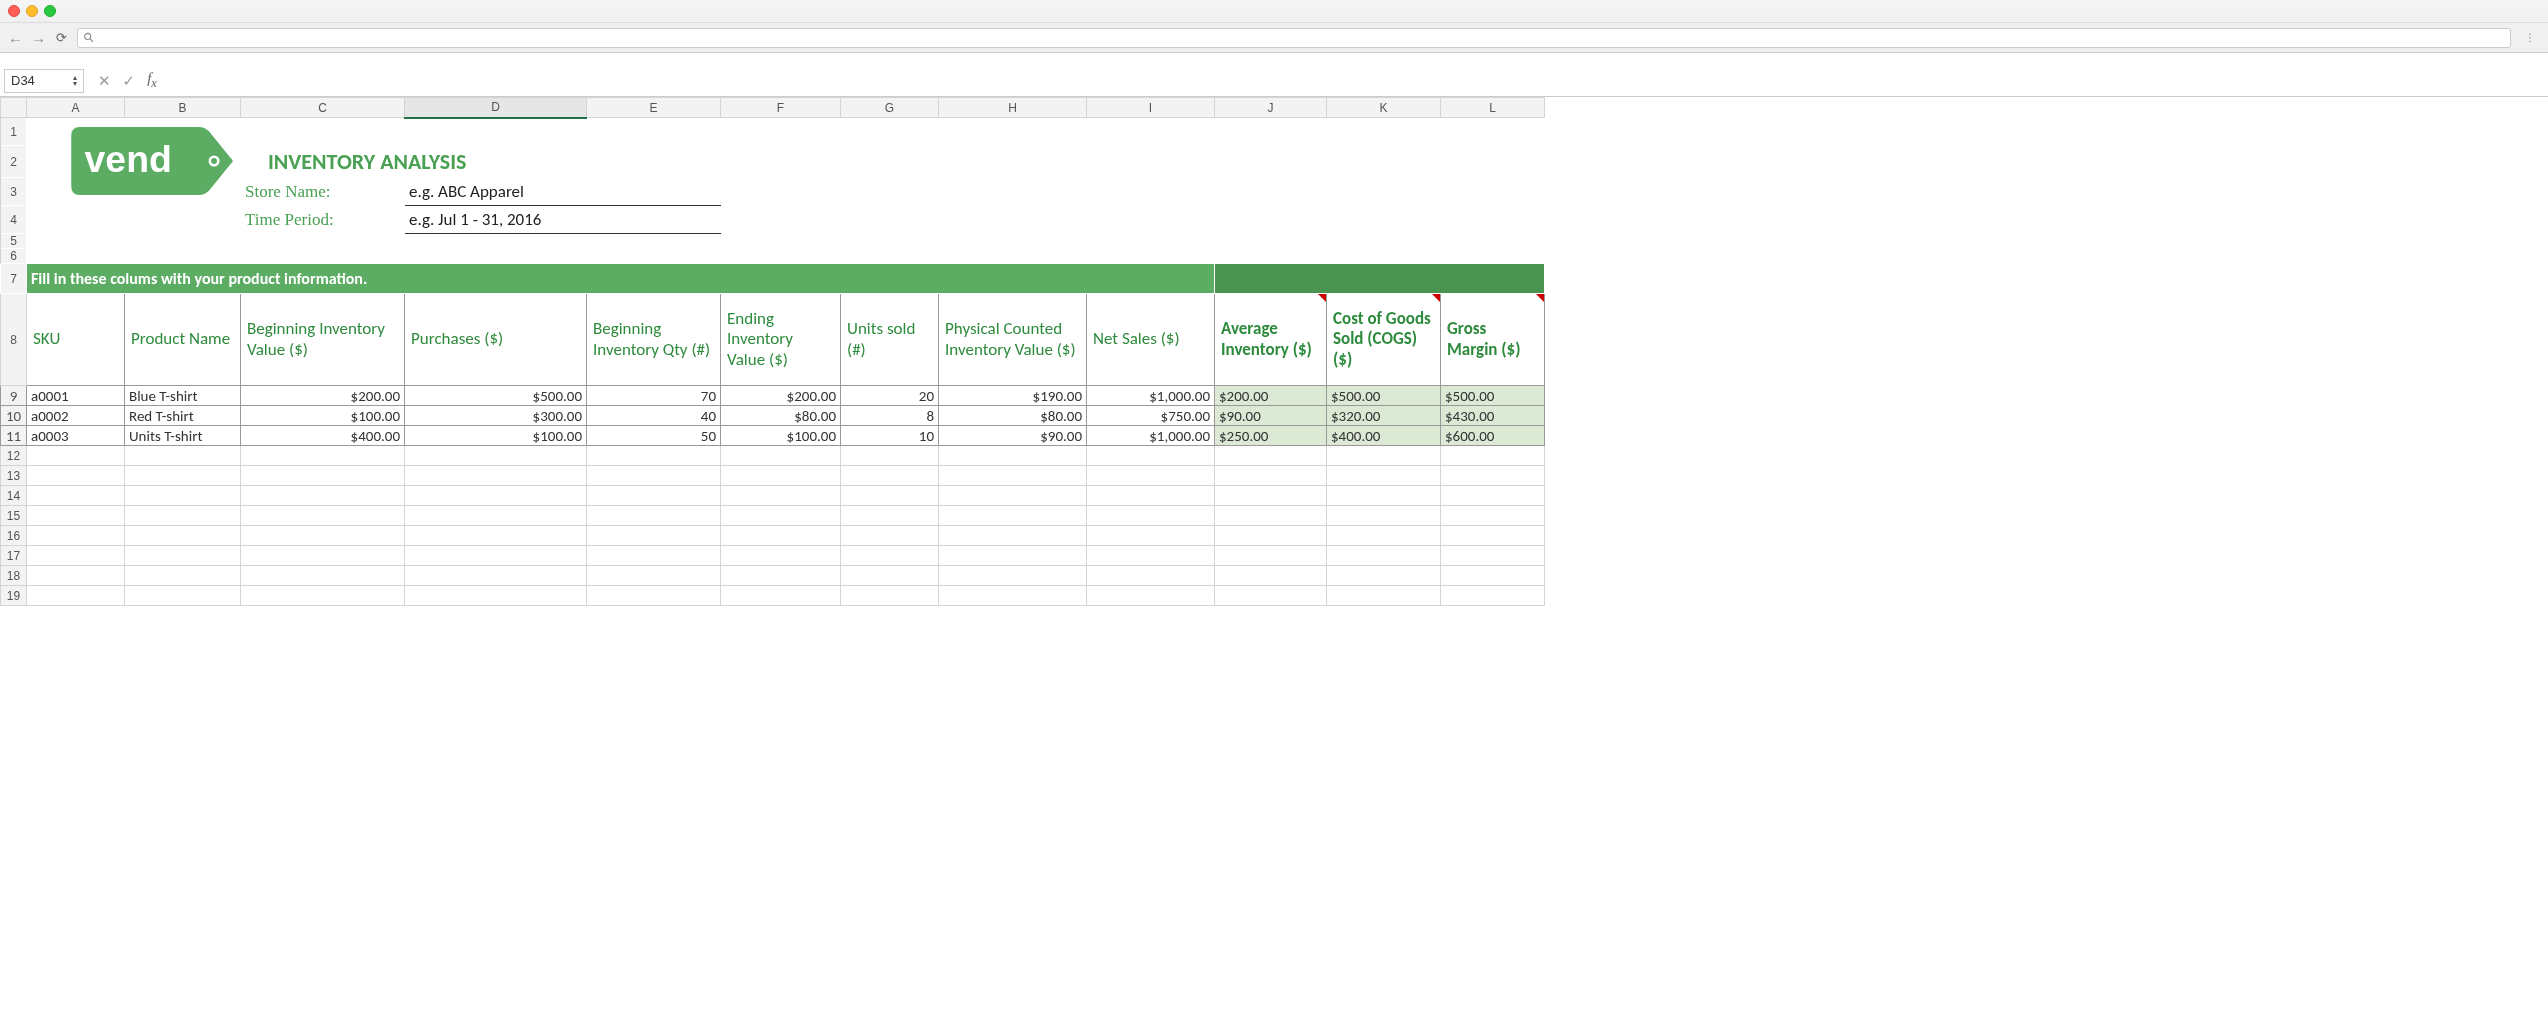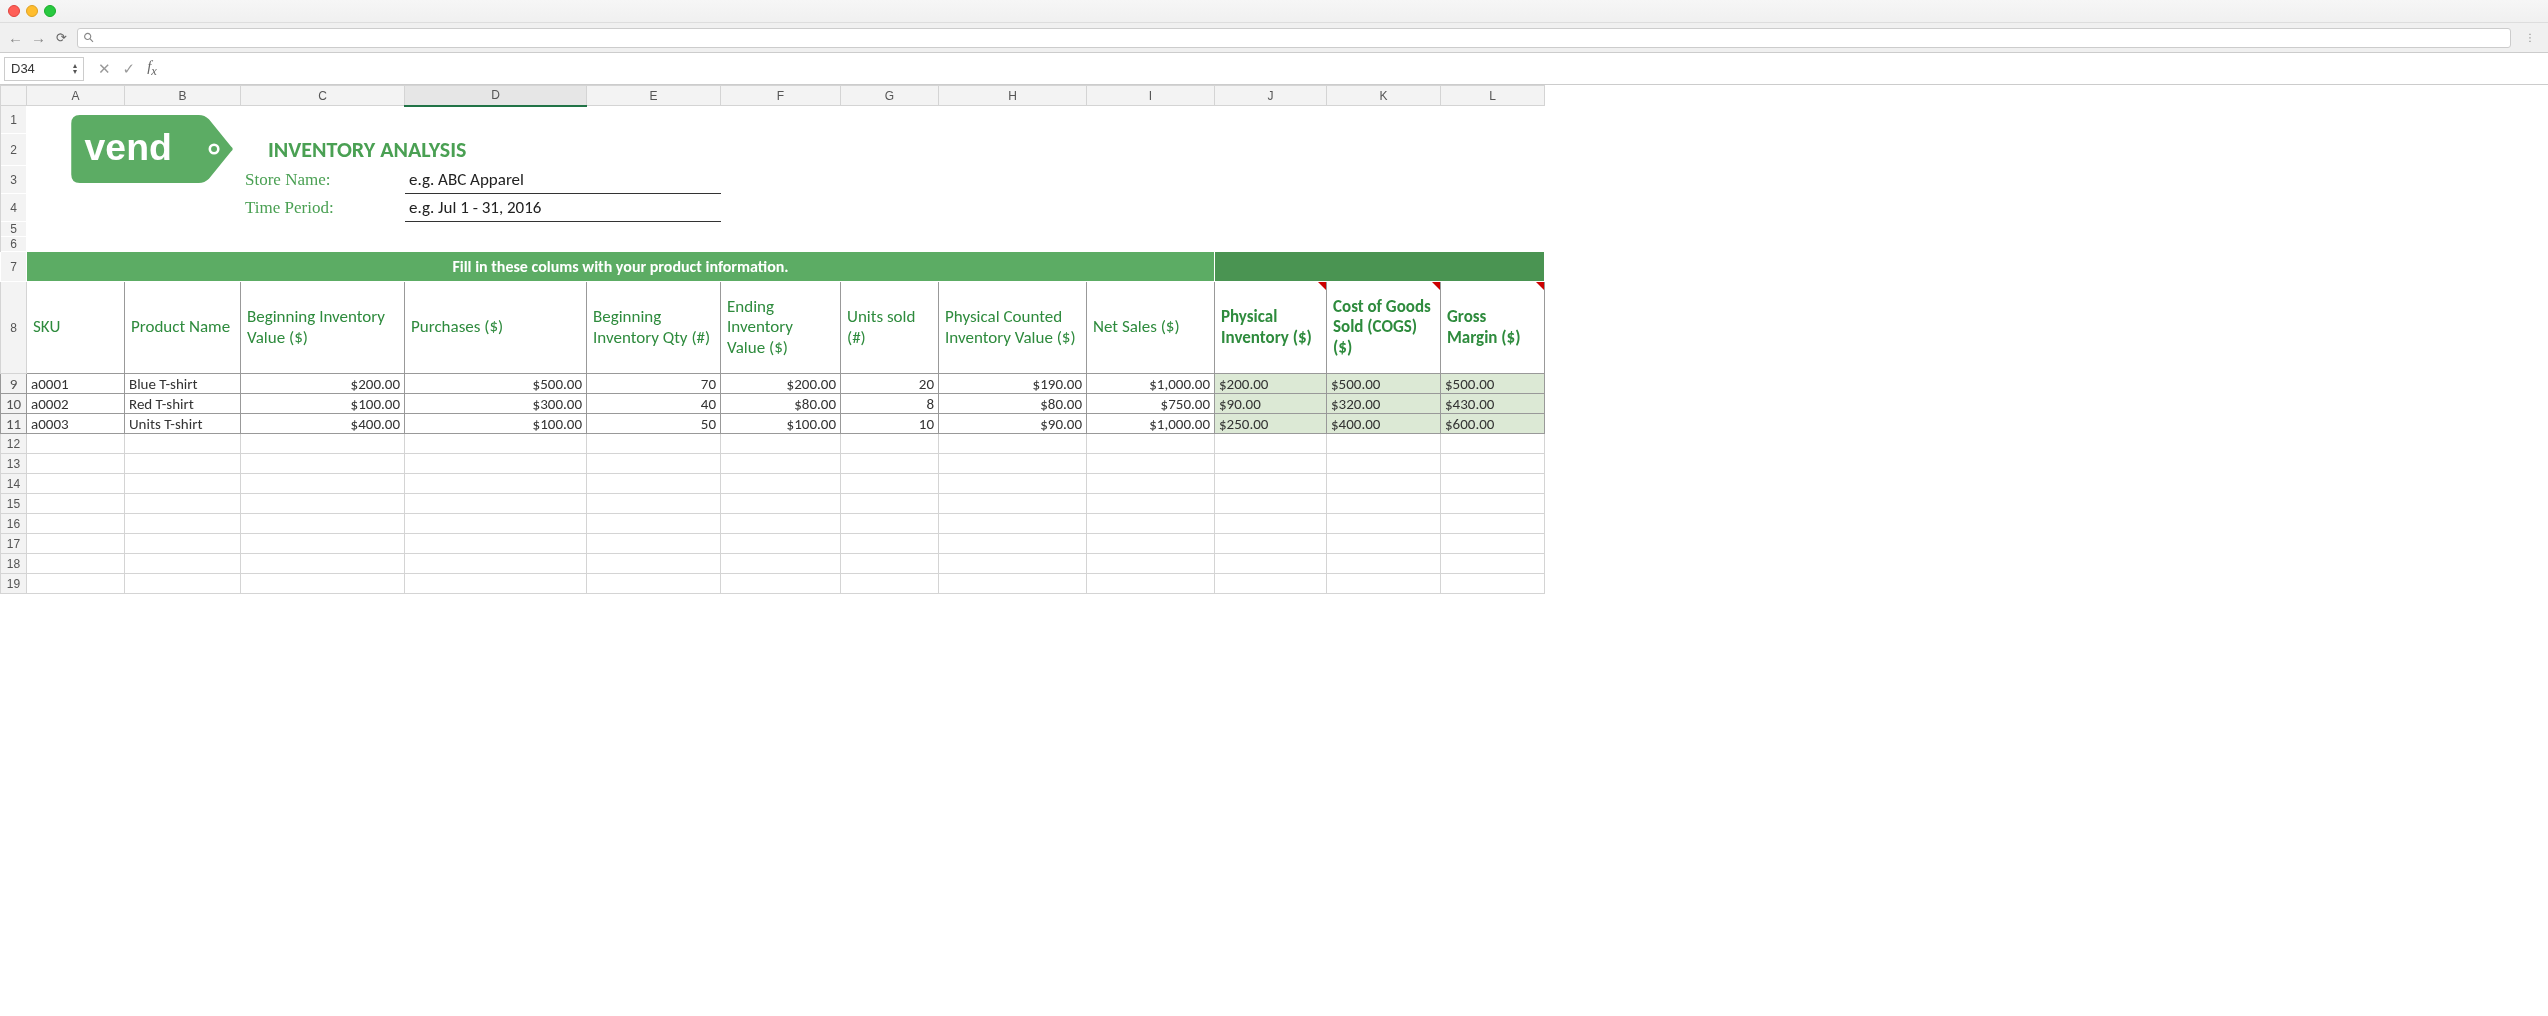--- a/index.html
+++ b/index.html
@@ -12,21 +12,21 @@
 .tl-red { background: #ff5f57; border: 1px solid #e0443e; }
 .tl-yellow { background: #ffbd2e; border: 1px solid #dea123; }
 .tl-green { background: #28c940; border: 1px solid #1aad2b; }
 .nav-bar { height: 30px; display: flex; align-items: center; padding: 0 8px; gap: 10px; background: #f0f0f0; border-top:1px solid #ddd; }
 .nav-arrows { color: #888; font-size: 15px; display:flex; gap:8px; }
 .reload-icon { color:#666; font-size:13px; }
 .addr-bar { flex: 1; height: 20px; background: #fff; border: 1px solid #ccc; border-radius: 3px; padding: 0 6px; display:flex; align-items:center; color:#888; font-size:12px;}
 .menu-dots { color:#888; letter-spacing:1px; font-size:10px; padding:0 4px;}
 
 
-.formula-bar { display: flex; align-items:center; height: 32px; border-bottom: 1px solid #ccc; background:#fff; }
+.formula-bar { display: flex; align-items:center; height: 32px; border-bottom: 1px solid #ccc; background:#fff;margin-top:12px; }
 .name-box { width: 80px; height:24px; border:1px solid #ccc; margin:0 4px; display:flex; align-items:center; justify-content:space-between; padding:0 6px; font-size:13px;}
 .name-box .dd { display:flex; flex-direction:column; line-height:6px; font-size:8px; color:#555;}
 .fx-controls { display:flex; align-items:center; gap:12px; padding:0 10px; color:#999; font-size:15px;}
 .fx-controls .fx { font-style:italic; font-family: 'Times New Roman', serif; color:#666; font-size:15px;}
 .fx-input { flex:1; height:24px; border:none; outline:none; padding:0 6px;}
 
 
 .sheet-wrap { position:relative; overflow:auto; }
 table.sheet { border-collapse: collapse; table-layout: fixed; }
 .sheet th, .sheet td { border: 1px solid #d4d4d4; background:#fff; }
@@ -54,21 +54,21 @@
 .logo-cell { position:relative; }
 .logo { position:absolute; top:4px; left:40px; width:170px; height:78px; }
 .logo svg { width:100%; height:100%; }
 
 
 .title-txt { color:#4aa053; font-weight:bold; font-size:22px; font-family: Calibri, Arial, sans-serif; margin-left: 23px;}
 .label-txt { color:#4aa053; font-size:17px; font-family: Liberation Serif, serif;}
 .val-underline { border-bottom: 1.5px solid #333 !important; font-size:17px; font-family: Calibri, Arial, sans-serif; color:#222;}
 
 
-.banner { background:#5cac64 !important; color:#fff; font-weight:bold; text-align:center; font-size:16px; font-family: Calibri, Arial, sans-serif;}
+.banner { background:#5cac64 !important; color:#fff; font-weight:bold; text-align:left; font-size:16px; font-family: Calibri, Arial, sans-serif;}
 .banner-dark { background:#4a9452 !important;}
 
 
 .hdr { color:#2e8b3d; font-size:17px; font-family: Calibri, Arial, sans-serif; line-height:1.2; padding:0 6px; border:1px solid #999 !important; white-space:normal; position:relative;margin-top:12px;}
 .hdr.bold { font-weight:bold; }
 .hdr .redtri { position:absolute; top:0; right:0; width:0; height:0; border-left:8px solid transparent; border-top:8px solid #c00;}
 
 
 .data td { border:1px solid #999 !important; font-size:15px; font-family: Calibri, Arial, sans-serif; }
 .data .txt { text-align:left;margin-top:11px; }
@@ -208,21 +208,21 @@
   <td class="row-head">8</td>
   <td class="hdr">SKU</td>
   <td class="hdr">Product Name</td>
   <td class="hdr">Beginning Inventory Value ($)</td>
   <td class="hdr">Purchases ($)</td>
   <td class="hdr">Beginning Inventory Qty (#)</td>
   <td class="hdr">Ending Inventory Value ($)</td>
   <td class="hdr">Units sold (#)</td>
   <td class="hdr">Physical Counted Inventory Value ($)</td>
   <td class="hdr">Net Sales ($)</td>
-  <td class="hdr bold"><span>Physical Inventory ($)</span><span class="redtri"></span></td>
+  <td class="hdr bold"><span>Average Inventory ($)</span><span class="redtri"></span></td>
   <td class="hdr bold"><span>Cost of Goods Sold (COGS) ($)</span><span class="redtri"></span></td>
   <td class="hdr bold"><span>Gross Margin ($)</span><span class="redtri"></span></td>
 </tr>
 
 <tr class="data">
   <td class="row-head">9</td>
   <td class="txt">a0001</td>
   <td class="txt">Blue T-shirt</td>
   <td class="num">$200.00</td>
   <td class="num">$500.00</td>

